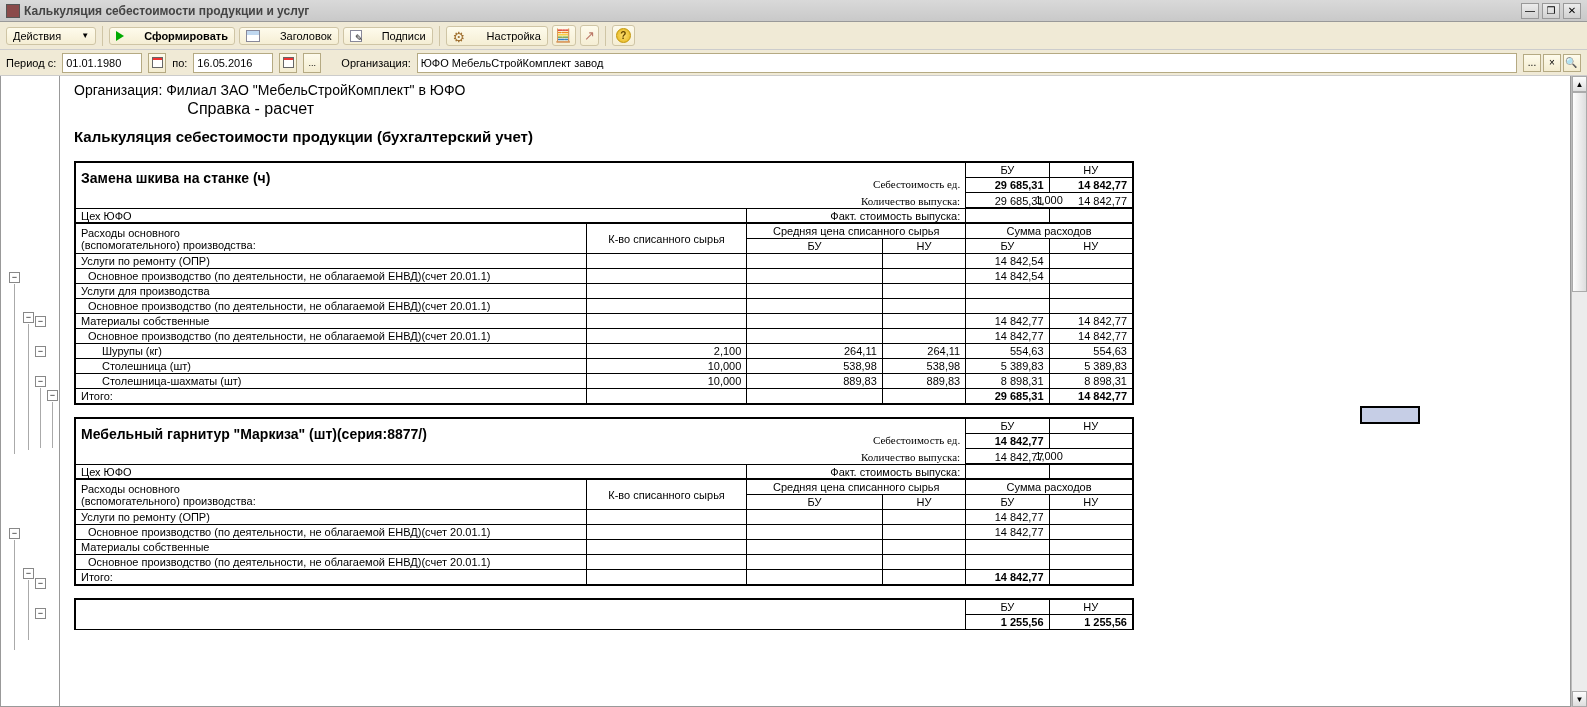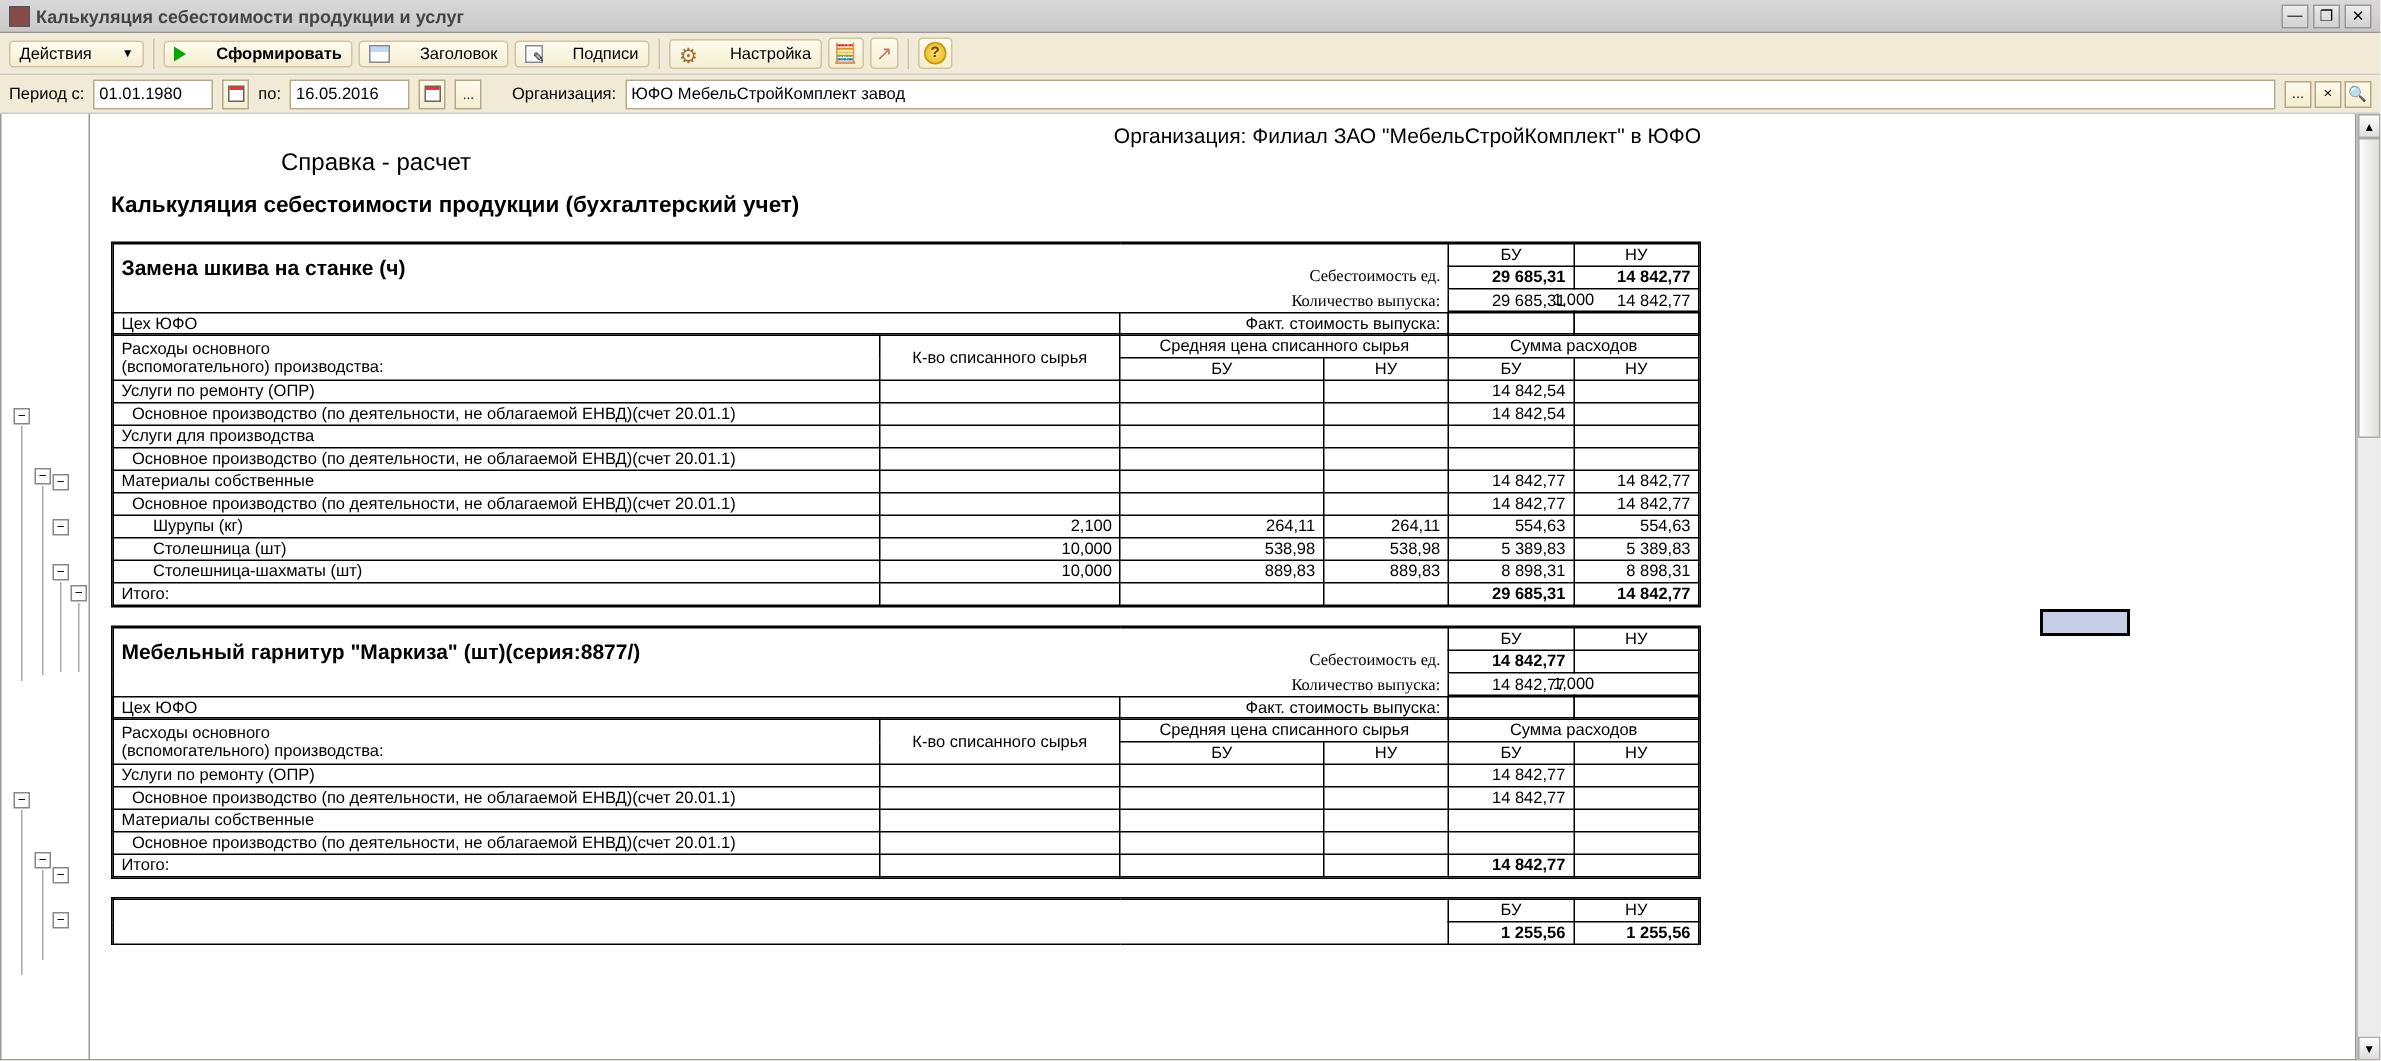--- a/index.html
+++ b/index.html
@@ -39,21 +39,21 @@
 
 
 .report-outer { display: flex; height: 631px; position: relative; }
 .outline-gutter { width: 60px; background: #fff; border: 1px solid #999; border-top: none; position: relative; flex-shrink: 0; }
 .outline-btn { position: absolute; width: 11px; height: 11px; border: 1px solid #888; background: #fff; font-size: 9px; line-height: 8px; text-align: center; cursor: pointer; }
 .outline-line { position: absolute; width: 1px; background: #aaa; }
 
 .report-body { flex: 1; background: #fff; border: 1px solid #999; border-left: none; border-top: none; overflow: hidden; padding: 6px 10px 0 14px; position: relative; }
 .report-content { width: 1060px; }
 
-.org-line { margin-bottom: 2px; font-size: 14px; text-align: right; }
+.org-line { margin-bottom: 2px; font-size: 14px; }
 .ref-block { display: flex; align-items: center; gap: 2px; margin-bottom: 10px; }
 .ref-label { font-size: 16px; margin-right: 4px; width: 240px; text-align: right; }
 .ref-table { border-collapse: collapse; }
 .ref-table td, .ref-table th { border: 1px solid #000; padding: 2px 10px; text-align: center; font-size: 12px; font-weight: normal; }
 .ref-table th { font-weight: normal; }
 .ref-num-cell { width: 68px; height: 34px; }
 .ref-date-cell { width: 110px; }
 .ref-period-cell { width: 120px; }
 
 .report-title { font-size: 15px; font-weight: bold; margin: 8px 0 16px 0; }

